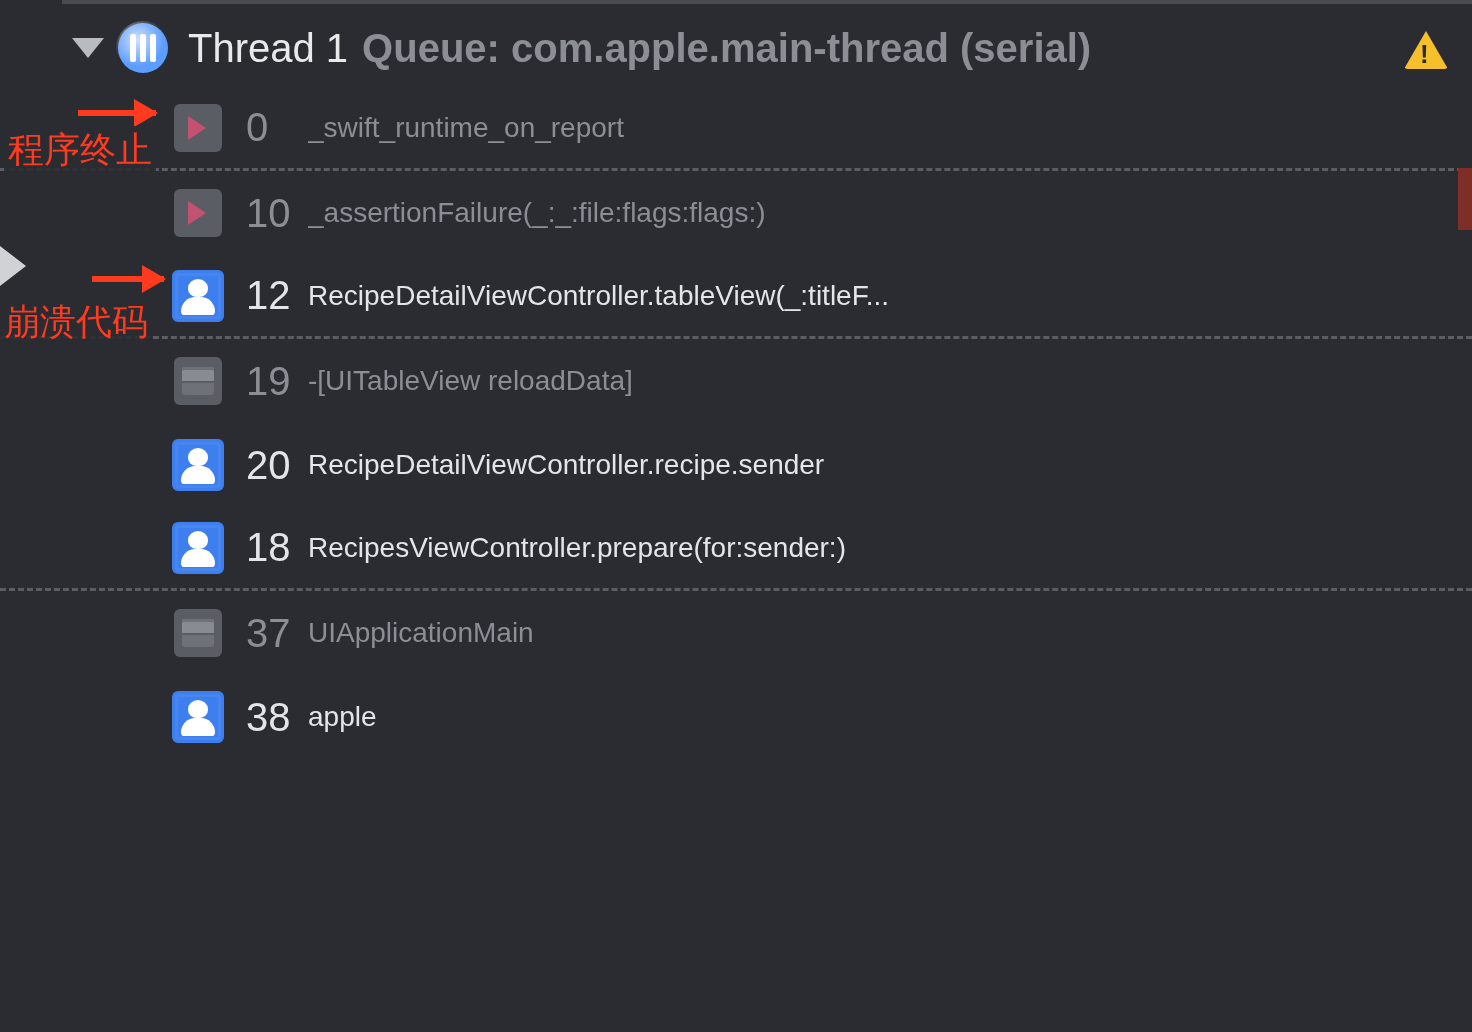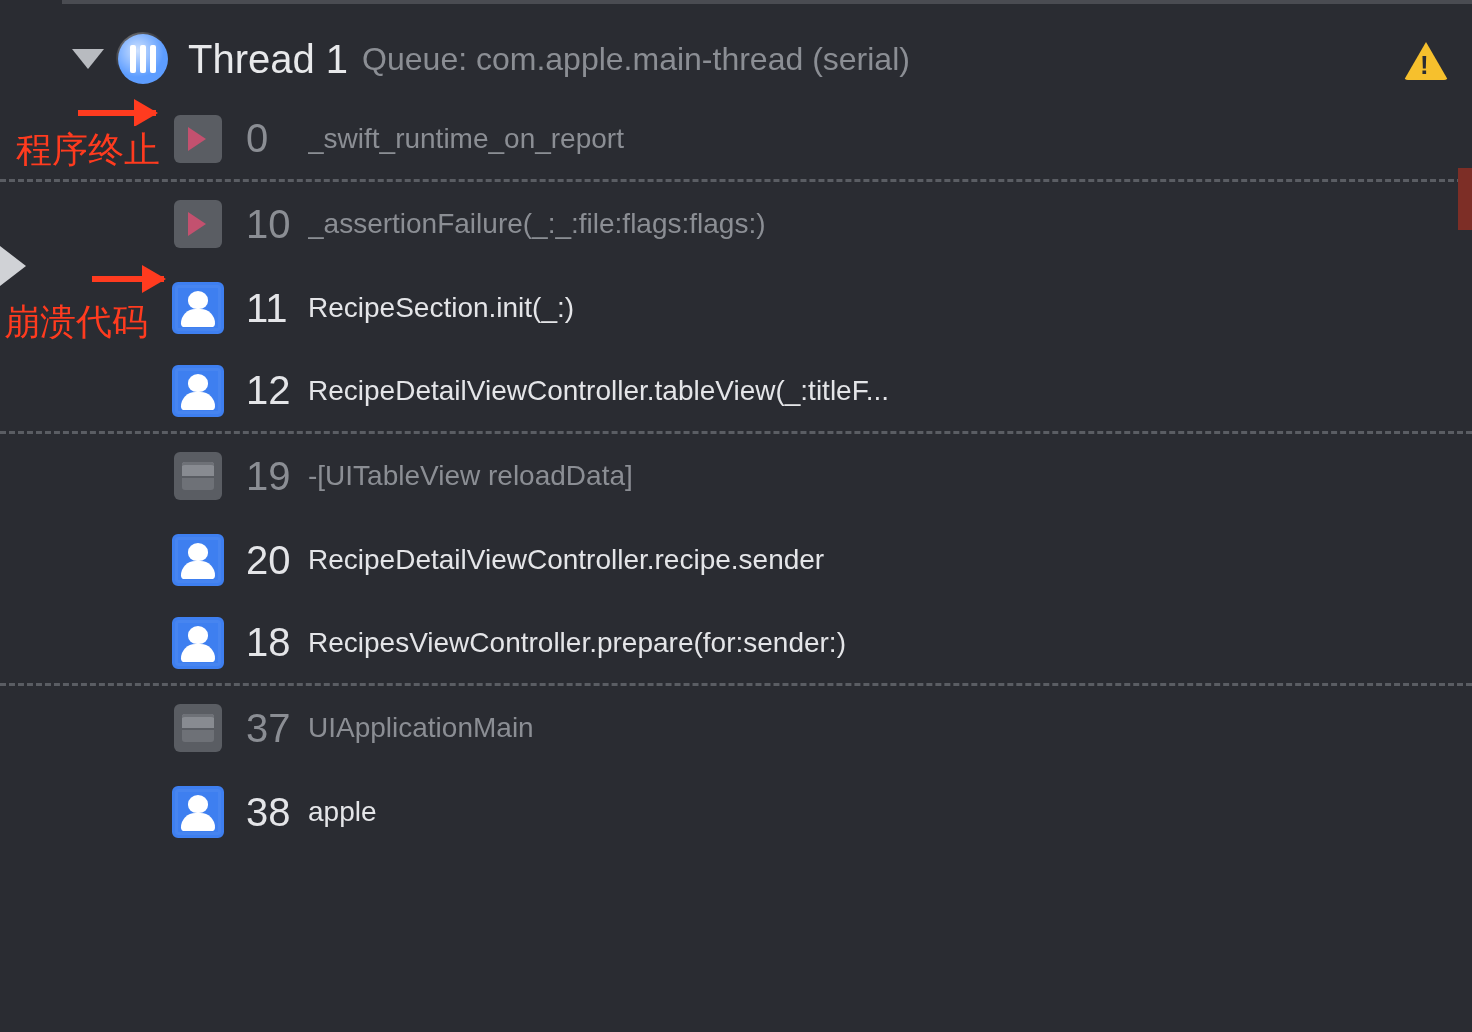--- a/index.html
+++ b/index.html
@@ -10,21 +10,21 @@
     font-family: -apple-system, "Helvetica Neue", Arial, sans-serif;
     overflow: hidden;
     position: relative;
   }
   .navigator {
     position: absolute;
     left: 0;
     top: 0;
     width: 100%;
     height: 100%;
-    padding-top: 20px;
+    padding-top: 9px;
   }
   .thread-header {
     display: flex;
     align-items: center;
     height: 78px;
     padding-left: 72px;
     position: relative;
   }
   .disclosure {
     width: 0; height: 0;
@@ -62,22 +62,22 @@
     border-radius: 2px;
   }
   .thread-title {
     color: #e8e9eb;
     font-size: 40px;
     font-weight: 500;
     margin-right: 14px;
   }
   .thread-sub {
     color: #8b8e94;
-    font-size: 32px;
-    font-weight: 400;
+    font-size: 40px;
+    font-weight: 700;
     white-space: nowrap;
   }
   .warn {
     position: absolute;
     right: 24px;
     top: 22px;
     width: 0; height: 0;
     border-left: 22px solid transparent;
     border-right: 22px solid transparent;
     border-bottom: 38px solid #f6c02d;
@@ -225,21 +225,21 @@
     content: "";
     position: absolute;
     right: -2px; top: -11px;
     width: 0; height: 0;
     border-top: 14px solid transparent;
     border-bottom: 14px solid transparent;
     border-left: 24px solid #ff3b1f;
   }
   .ann1 {
     position: absolute;
-    left: 12px; top: 126px;
+    left: 4px; top: 126px;
     color: #ff3b1f;
     font-size: 36px;
     font-weight: 500;
     font-family: "PingFang SC","Microsoft YaHei",sans-serif;
     background: rgba(42,44,50,0.9);
     padding: 0 4px;
   }
   .ann2 {
     position: absolute;
     left: 0; top: 298px;
@@ -298,27 +298,20 @@
     </div>
 
     <div class="frame dim">
       <div class="frame-icon">
           <div class="ic-runtime"></div>
         </div>
       <span class="frame-num">10</span>
       <span class="frame-text">_assertionFailure(_:_:file:flags:flags:)</span>
     </div>
 
-    <div class="frame">
-      <div class="frame-icon">
-          <div class="ic-user"></div>
-        </div>
-      <span class="frame-num">11</span>
-      <span class="frame-text">RecipeSection.init(_:)</span>
-    </div>
 
     <div class="frame sep-below">
       <div class="frame-icon">
           <div class="ic-user"></div>
         </div>
       <span class="frame-num">12</span>
       <span class="frame-text">RecipeDetailViewController.tableView(_:titleF...</span>
     </div>
 
     <div class="frame dim">

